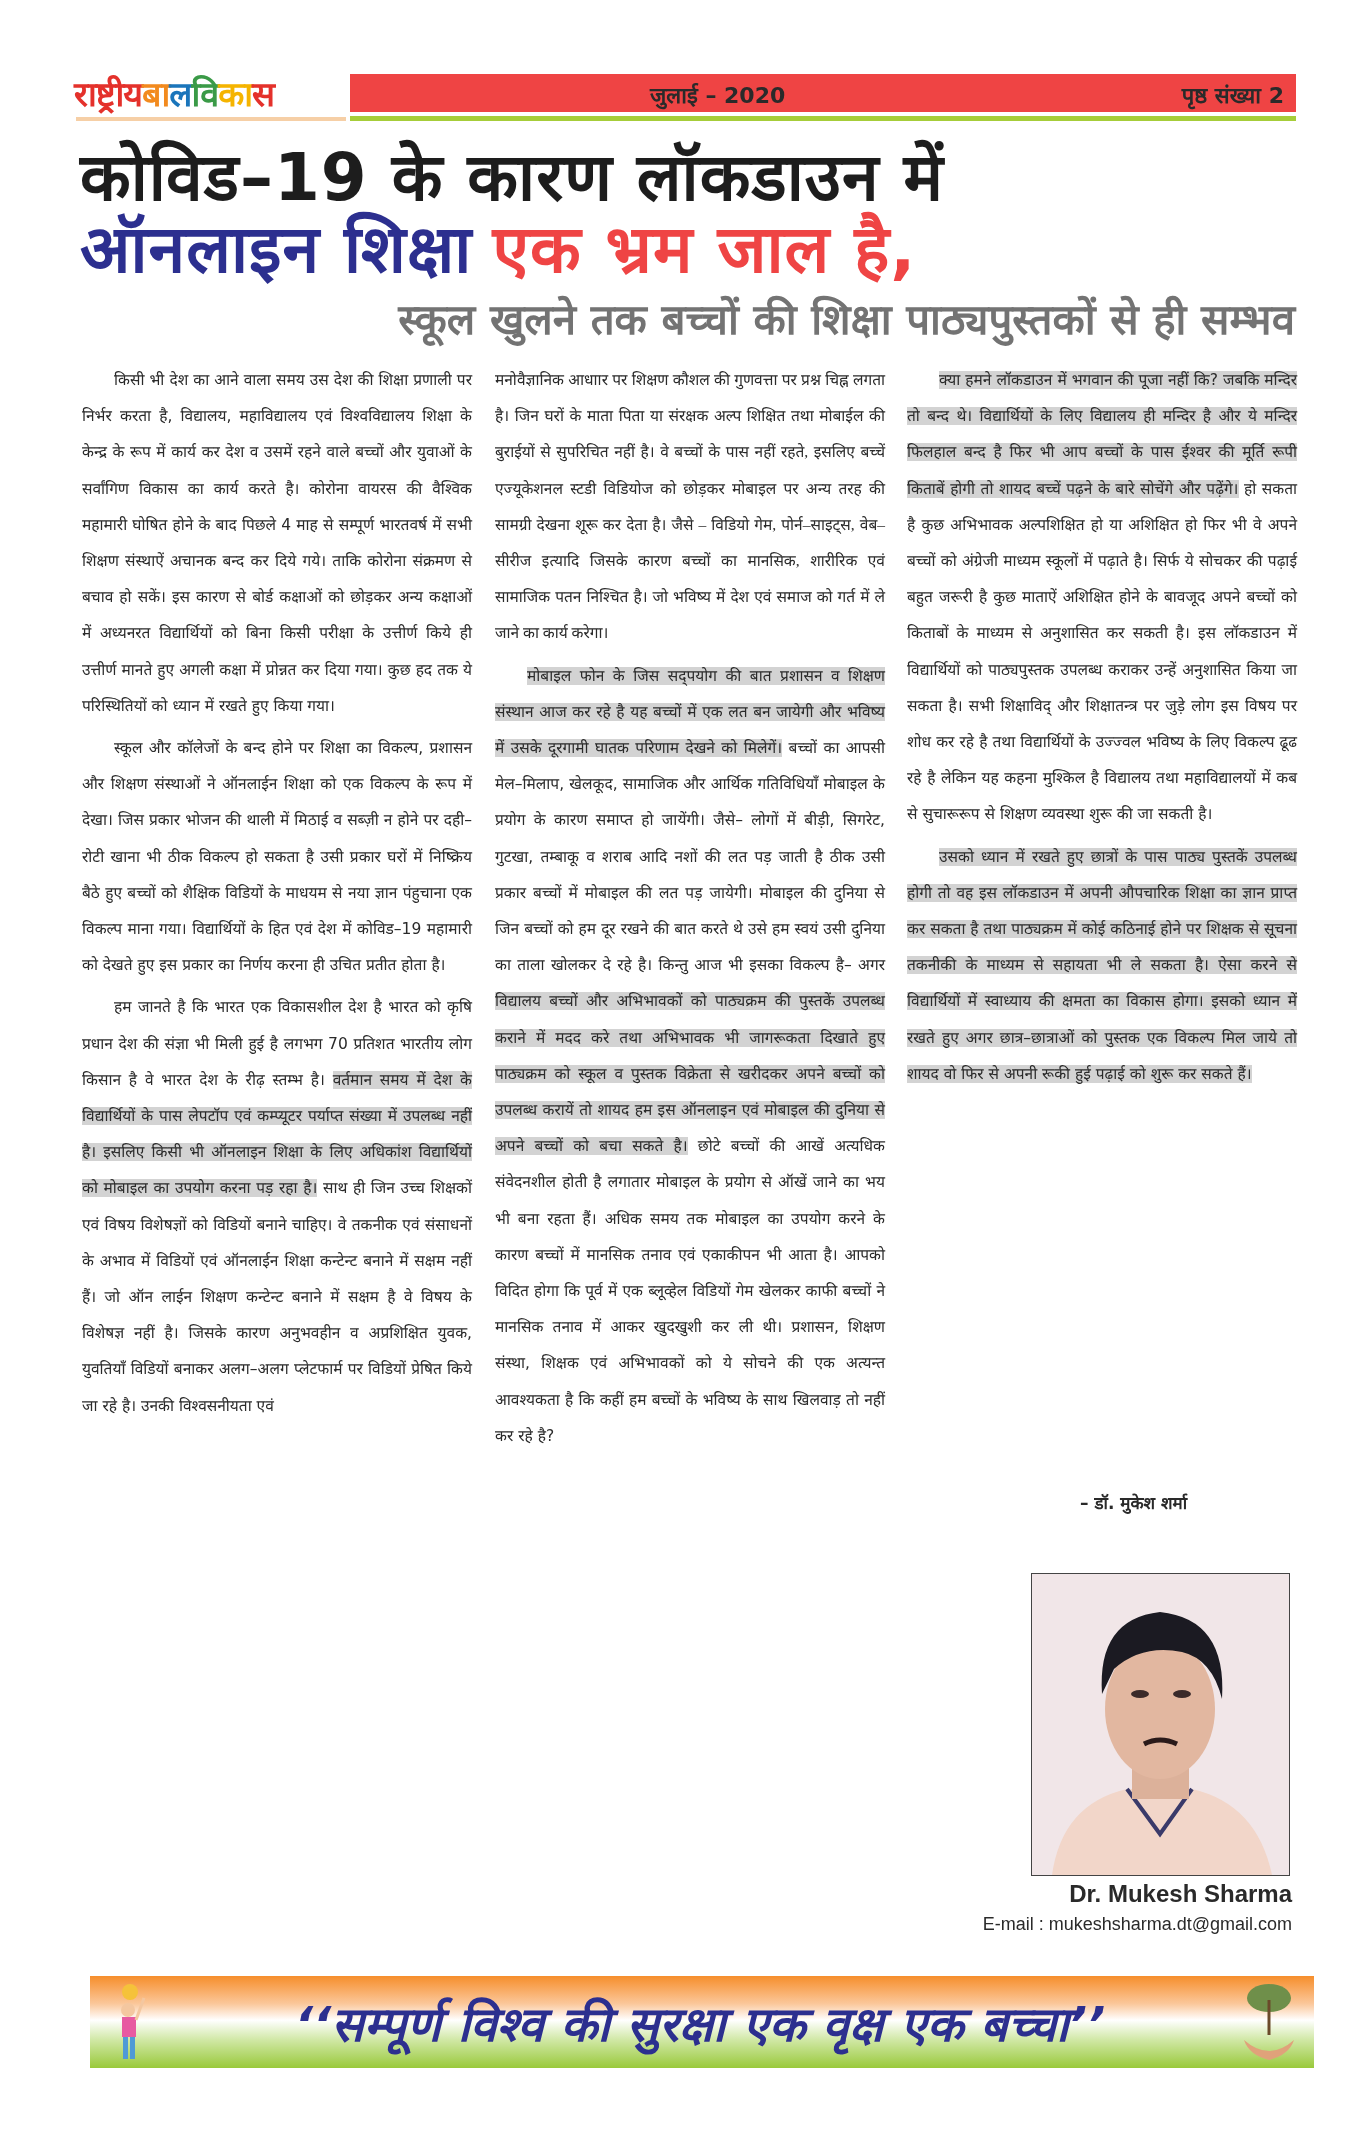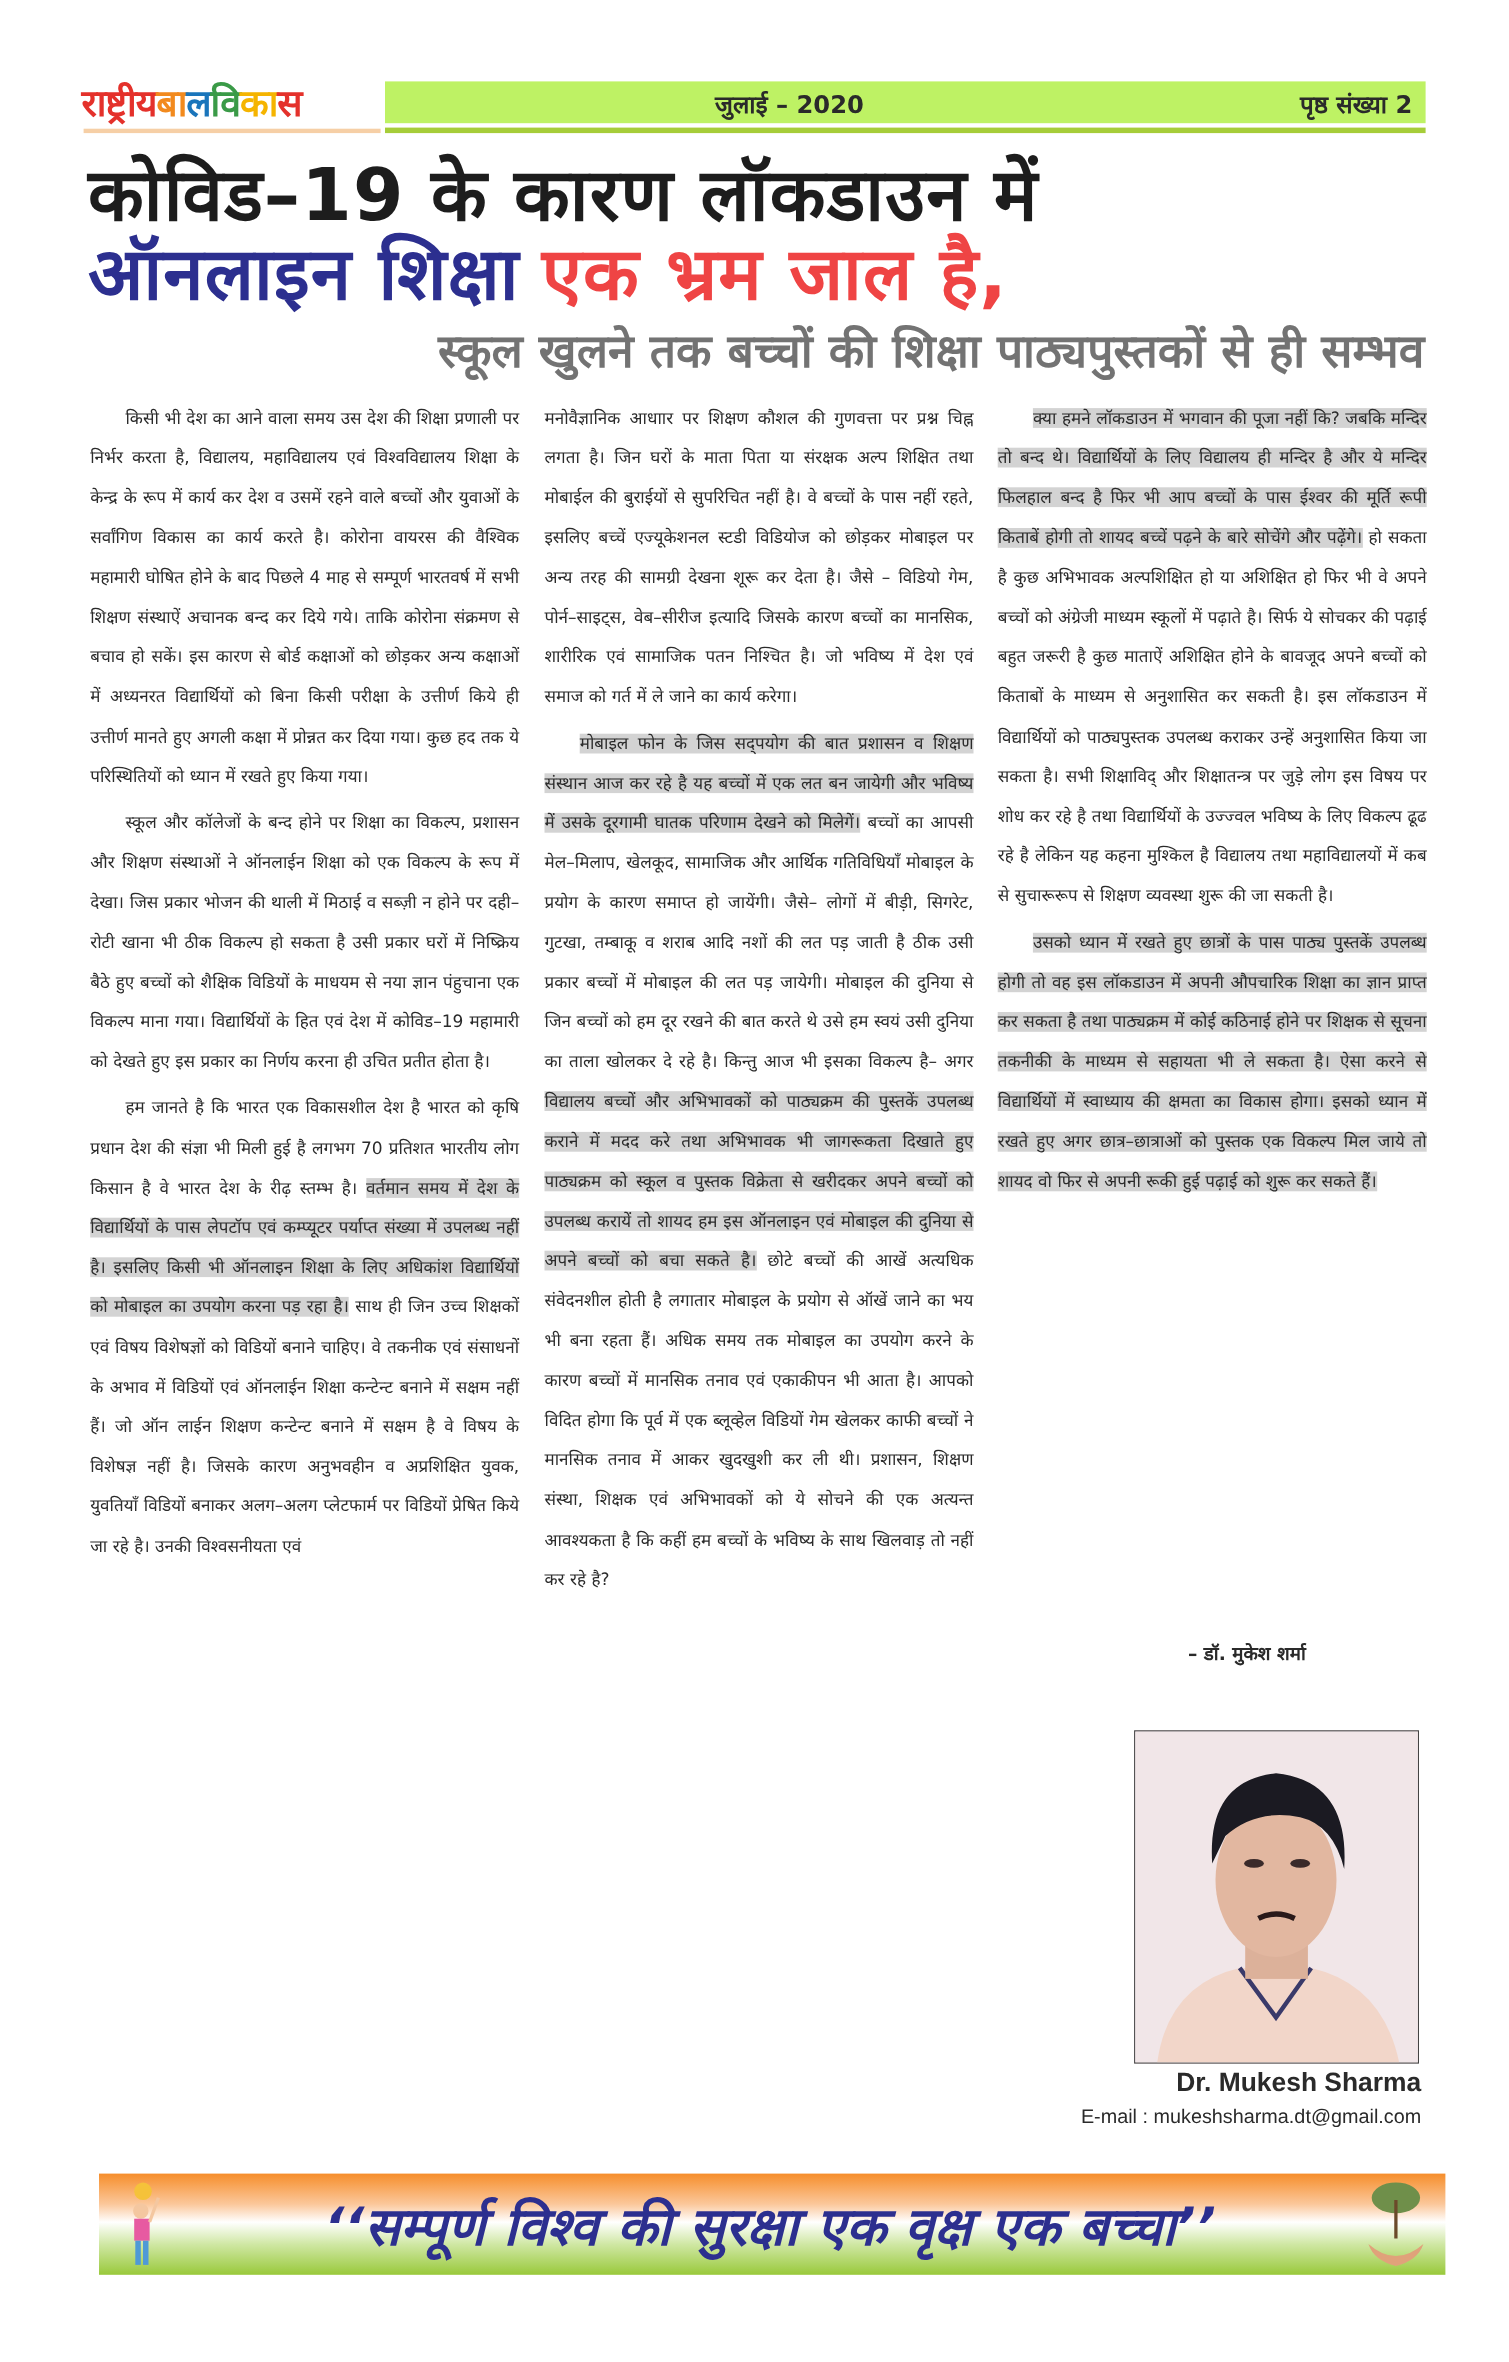--- a/index.html
+++ b/index.html
@@ -5,42 +5,42 @@
   html, body { margin: 0; padding: 0; background: #ffffff; }
   body { width: 1372px; height: 2147px; position: relative; overflow: hidden;
          font-family: "DejaVu Sans", sans-serif; color: #222; }
 
   
   .masthead { position: absolute; left: 74px; top: 72px; width: 1222px; height: 50px; }
   .logo { position: absolute; left: 0; top: 0; height: 48px; font-family: "DejaVu Sans", sans-serif;
           font-weight: bold; font-size: 34px; line-height: 44px; letter-spacing: -1px; white-space: nowrap; }
   .logo span { display: inline-block; }
   .logo-underline { position: absolute; left: 2px; top: 45px; width: 270px; height: 4px; background: #f6cfa6; }
-  .bar { position: absolute; left: 276px; top: 2px; width: 946px; height: 38px; background: #bef264; }
+  .bar { position: absolute; left: 276px; top: 2px; width: 946px; height: 38px; background: #ef4444; }
   .bar-thin { position: absolute; left: 276px; top: 44px; width: 946px; height: 5px; background: #a6cd39; }
   .issue-date { position: absolute; left: 300px; top: 5px; font-weight: bold; font-size: 22px; color: #2a2a2a; }
   .page-no { position: absolute; right: 12px; top: 5px; font-weight: bold; font-size: 22px; color: #2a2a2a; }
 
   
   .hl { position: absolute; left: 80px; width: 1215px; font-family: "DejaVu Sans", sans-serif; font-weight: bold;
         white-space: nowrap; letter-spacing: 1px; }
   .hl1 { top: 140px; font-size: 66px; line-height: 76px; color: #1d1d1d; text-align: left; }
   .hl2 { top: 212px; font-size: 66px; line-height: 76px; text-align: left; }
   .hl2 .blue { color: #2c2f8f; }
   .hl2 .red  { color: #ef4444; margin-left: 20px; }
   .hl3 { top: 292px; font-size: 42px; line-height: 56px; color: #737373; text-align: right; letter-spacing: 0; }
 
   
   .col { position: absolute; top: 362px; width: 390px; font-family: "DejaVu Sans", sans-serif;
          font-size: 15.5px; line-height: 36.2px; color: #2a2a2a; text-align: justify; }
   .col1 { left: 82px; }
   .col2 { left: 495px; }
   .col3 { left: 907px; }
   .col p { margin: 0 0 6px 0; text-indent: 32px; }
-  .col p.noindent { text-indent: 0; }
+  .col p.noindent { text-indent: 0; font-family: Liberation Serif, serif; }
   .hi { background: #d3d3d3; }
 
   .byline { position: absolute; left: 1080px; top: 1491px; font-weight: bold; font-size: 17px; color: #2a2a2a; }
 
   
   .photo { position: absolute; left: 1031px; top: 1573px; width: 257px; height: 301px;
            border: 1px solid #444; background: #f2e8ea; overflow: hidden; }
   .author-name { position: absolute; right: 80px; top: 1880px; font-family: "Liberation Sans", sans-serif;
                  font-weight: bold; font-size: 24px; color: #2a2a2a; }
   .author-email { position: absolute; right: 80px; top: 1914px; font-family: "Liberation Sans", sans-serif;

